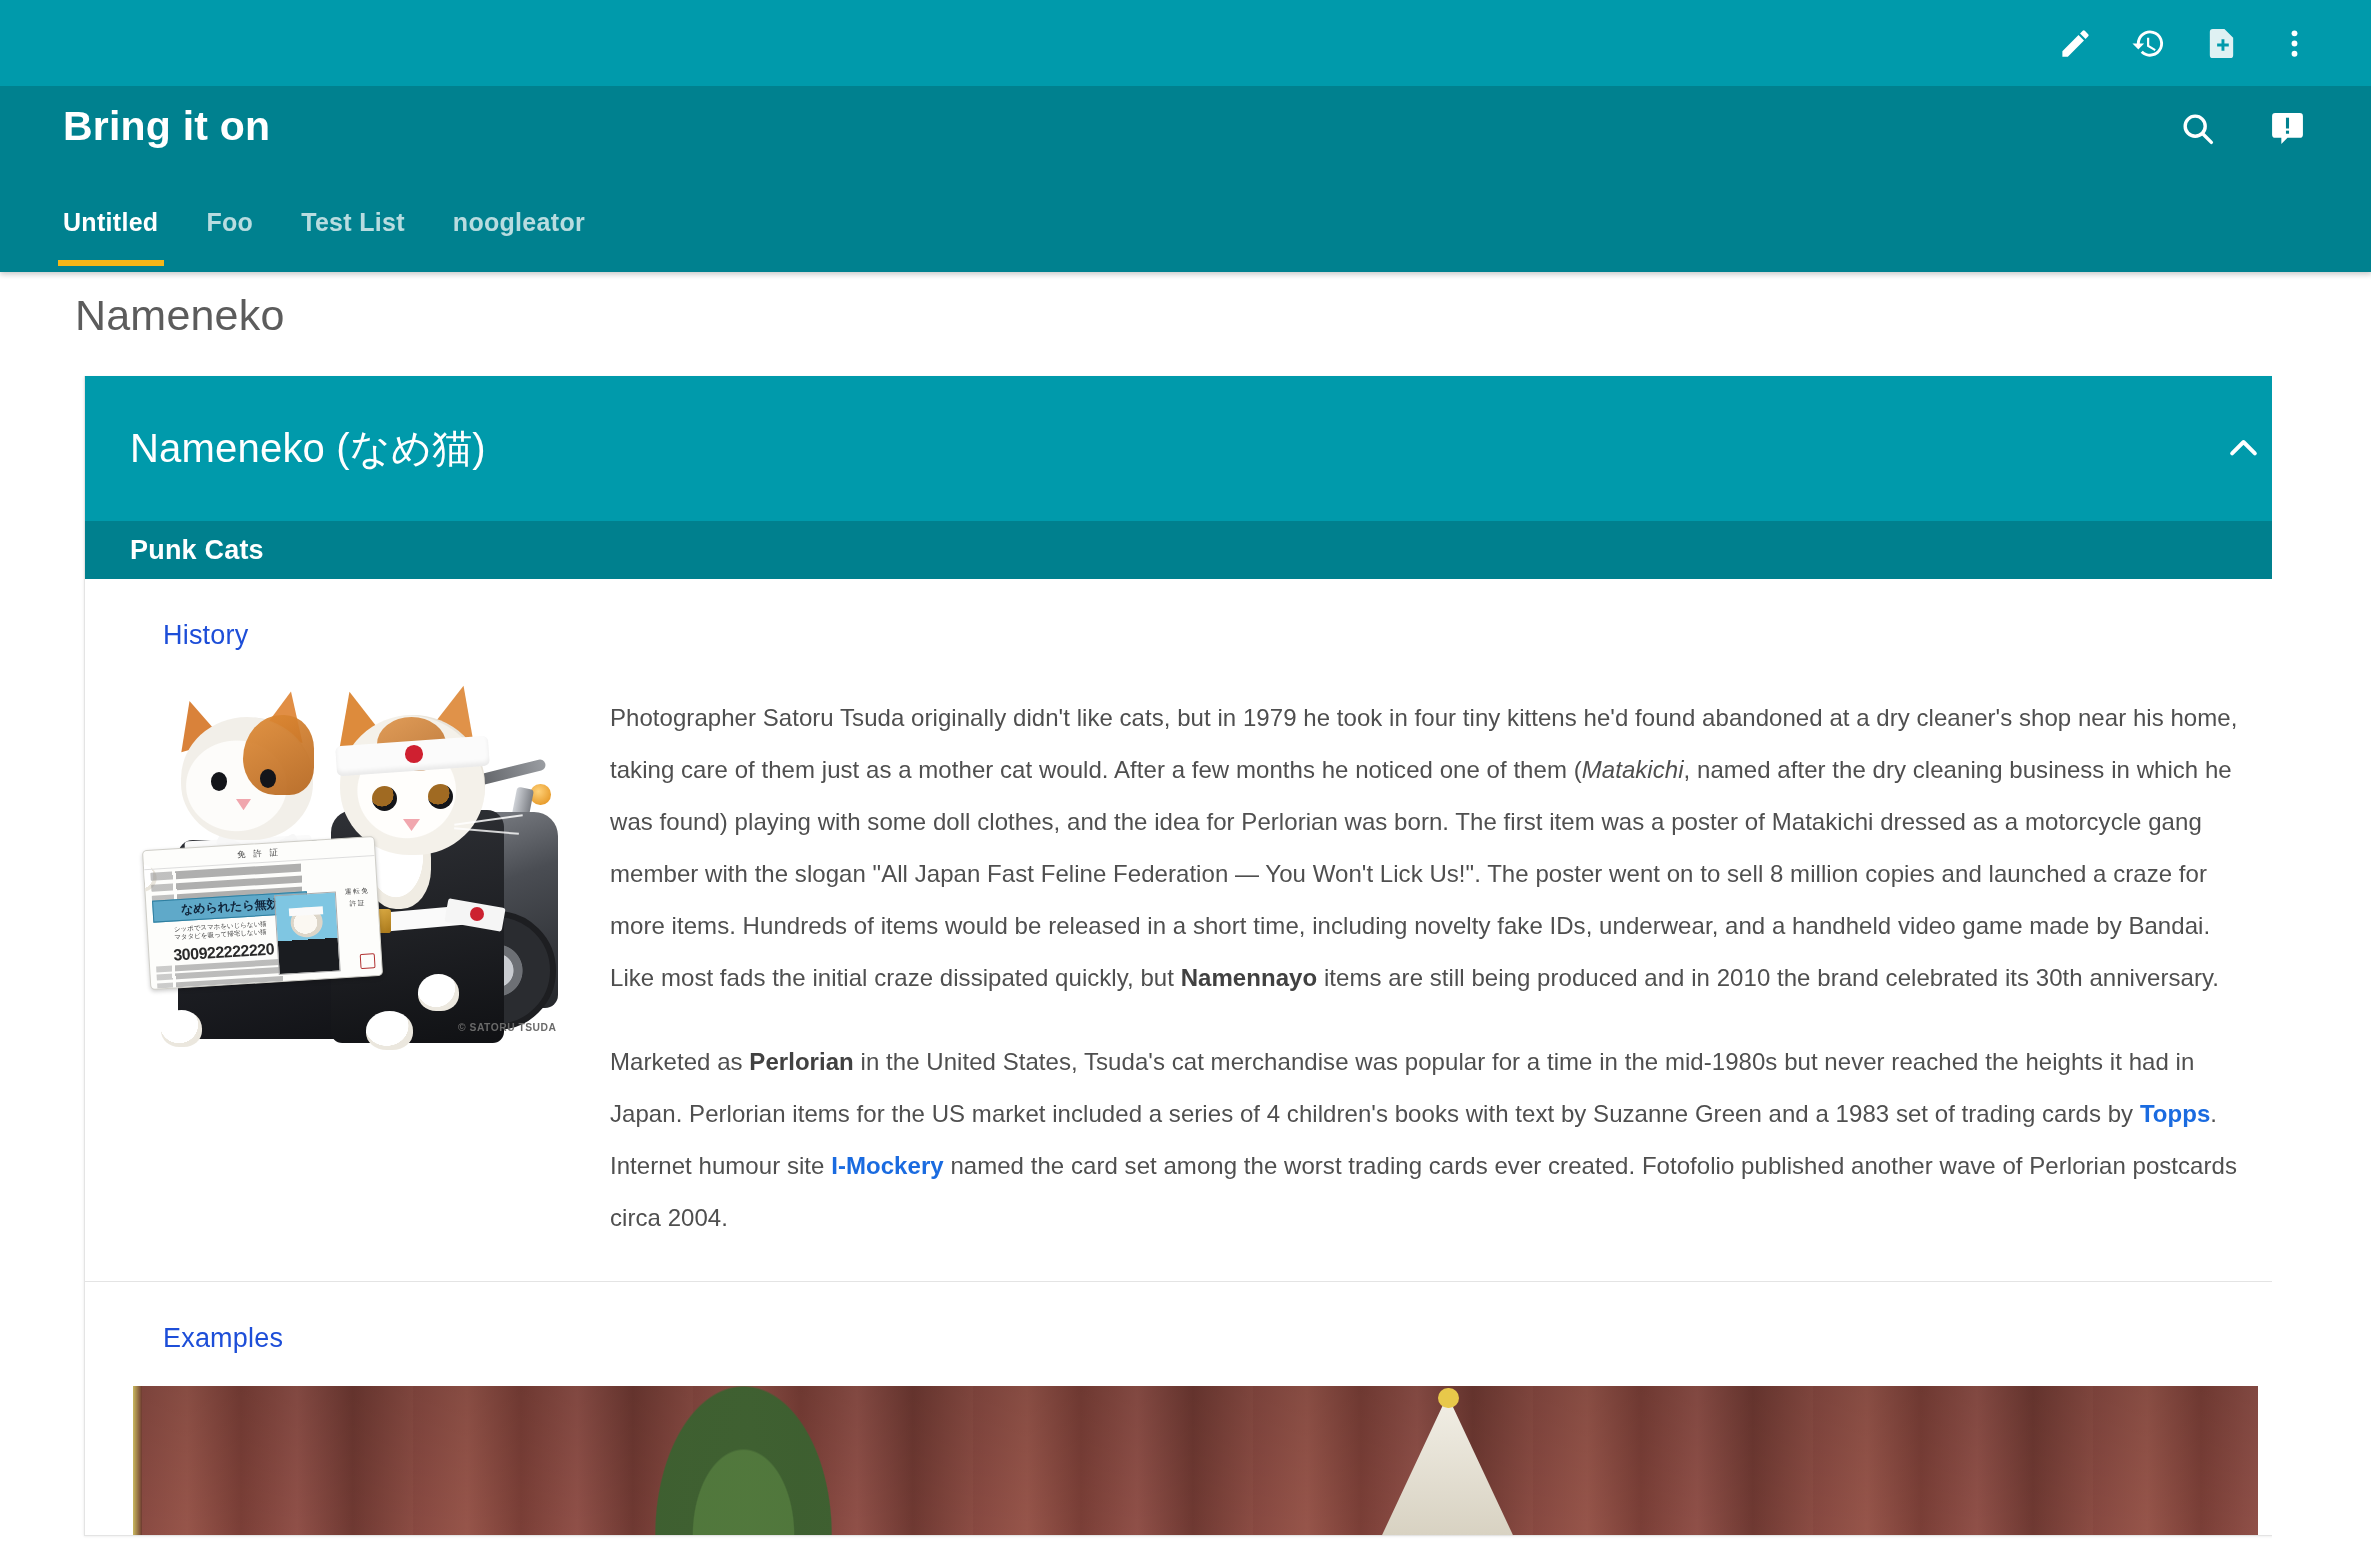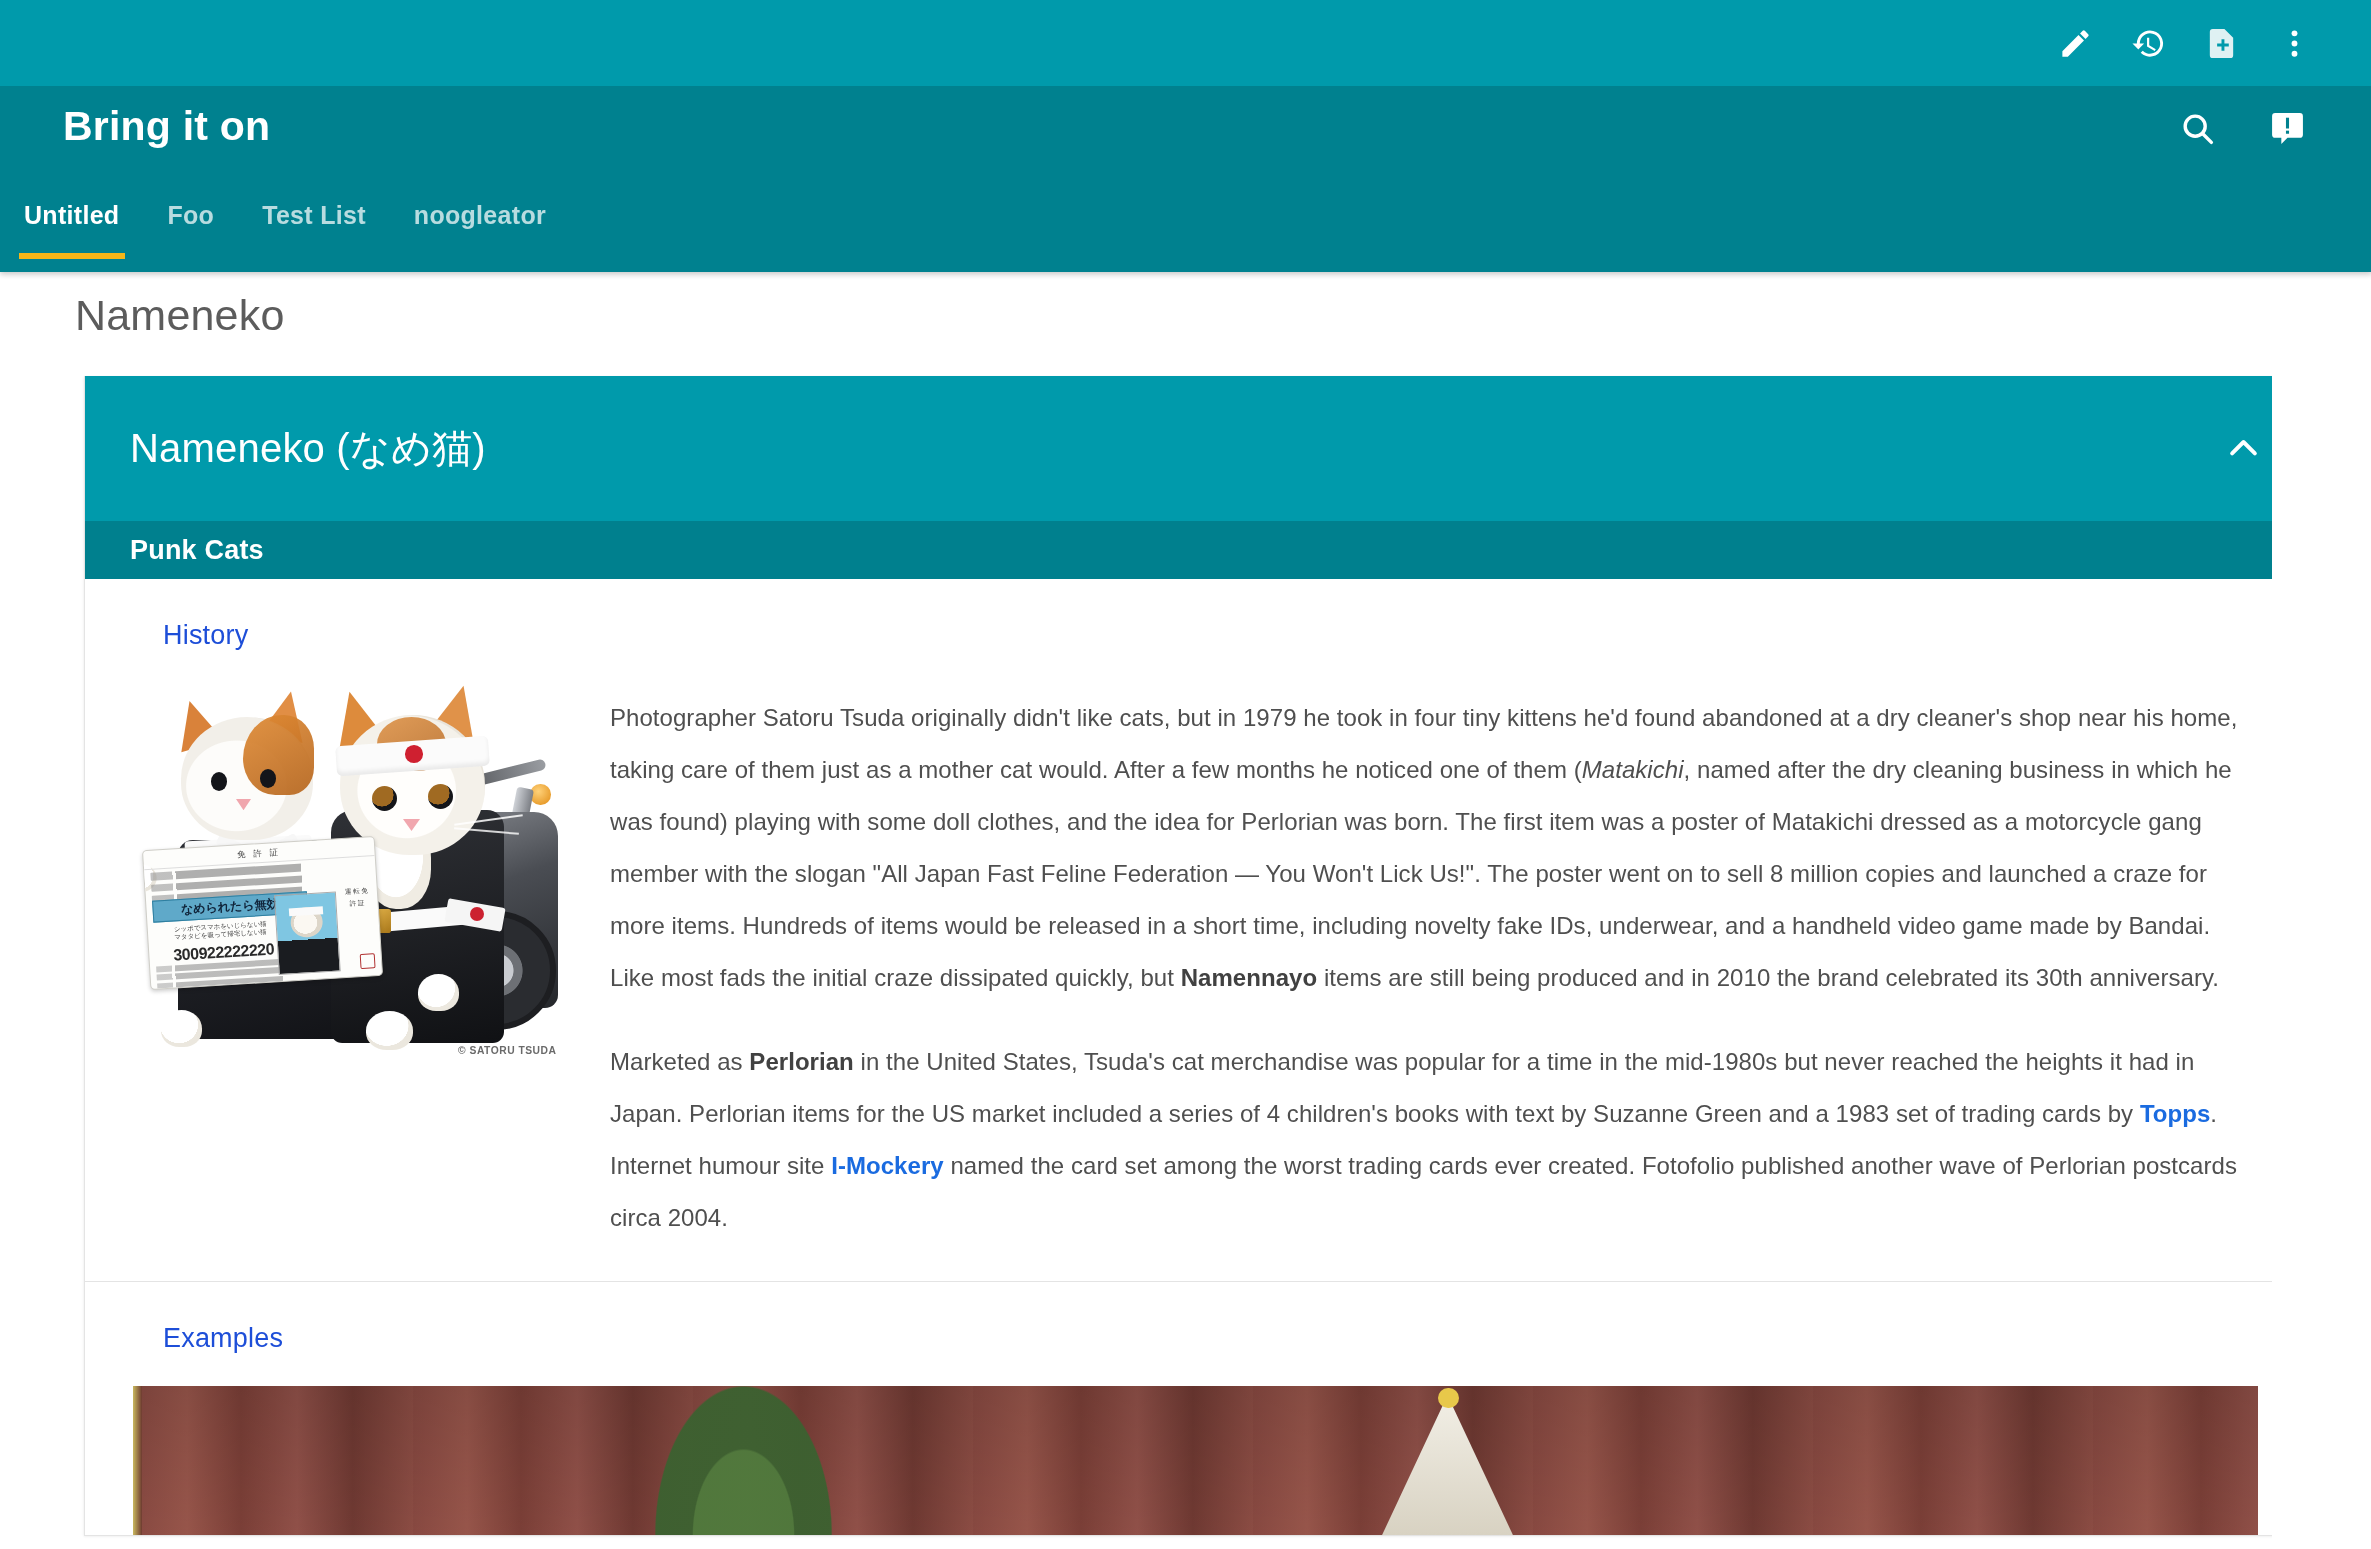--- a/index.html
+++ b/index.html
@@ -46,23 +46,24 @@
     display: flex; align-items: center; gap: 32px;
   }
   .ab-btn {
     width: 58px; height: 58px;
     display: flex; align-items: center; justify-content: center;
     cursor: pointer;
   }
 
   
   .tabs {
-    position: absolute; left: 0; bottom: 13px;
+    position: absolute; left: 0; bottom: 6px;
     display: flex; align-items: flex-end;
     height: 88px;
+    padding-left: 39px;
     justify-content: flex-end;
   }
   .tab {
     position: relative;
     height: 88px;
     display: flex; align-items: center;
     padding: 0 24px;
     font-size: 25px;
     font-weight: 600;
     color: rgba(255,255,255,0.72);
@@ -506,21 +507,21 @@
     border: 1.4px solid #b03030;
     border-radius: 1.9px;
   }
   .lic-paw-l {
     position: absolute; left: -20.5px; top: 13px;
     width: 32px; height: 28px;
     background: radial-gradient(ellipse at 44% 40%, #ffffff 0 58%, #e9e5dc 59% 100%);
     border-radius: 50%;
   }
   .photo-credit {
-    right: 5.6px; bottom: 0;
+    right: 5.6px; bottom: 23px;
     font-size: 10.3px; color: #6a6a6a; letter-spacing: 0.5px;
     font-weight: 600;
   }
 
   
   .examples-img {
     position: relative;
     margin-left: 48px;
     width: 2125px; height: 149px;
     background:

